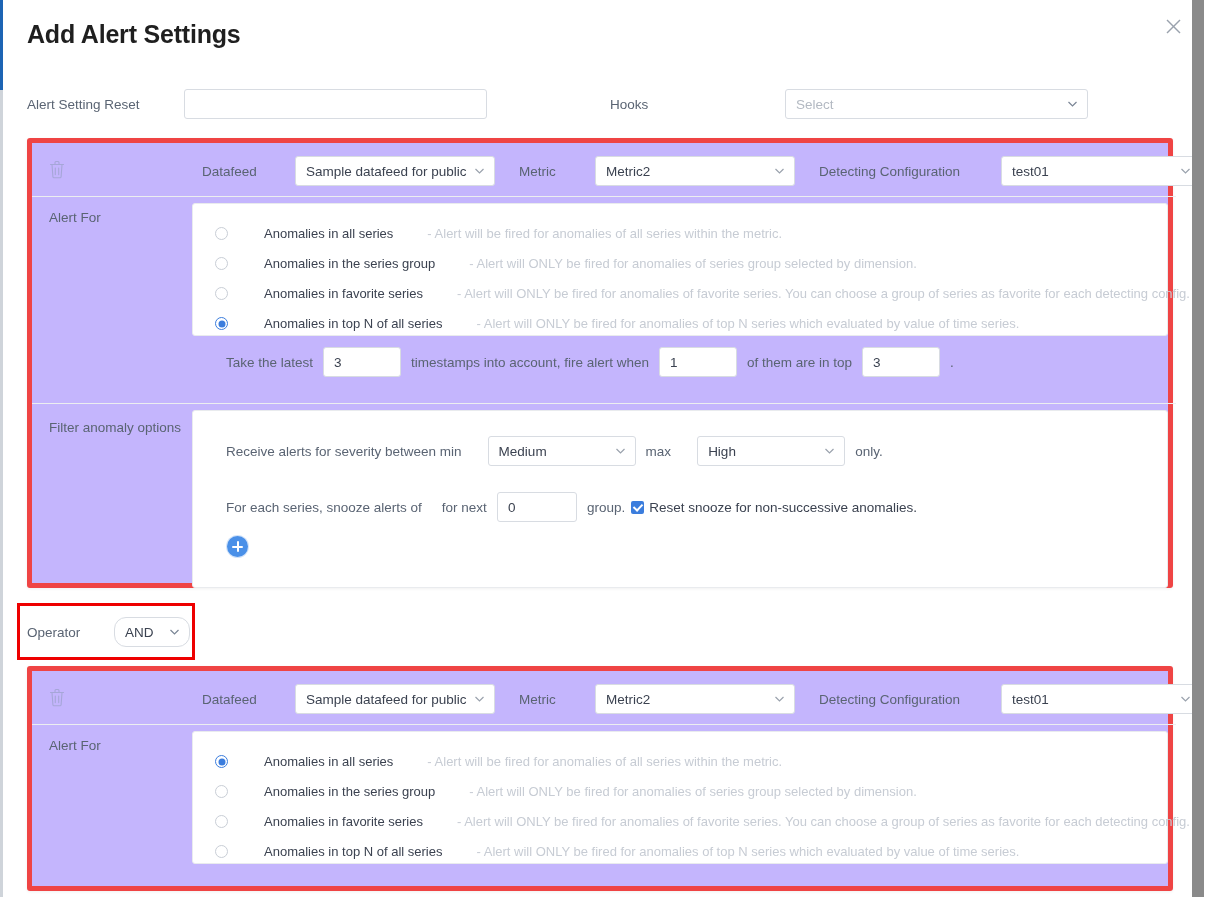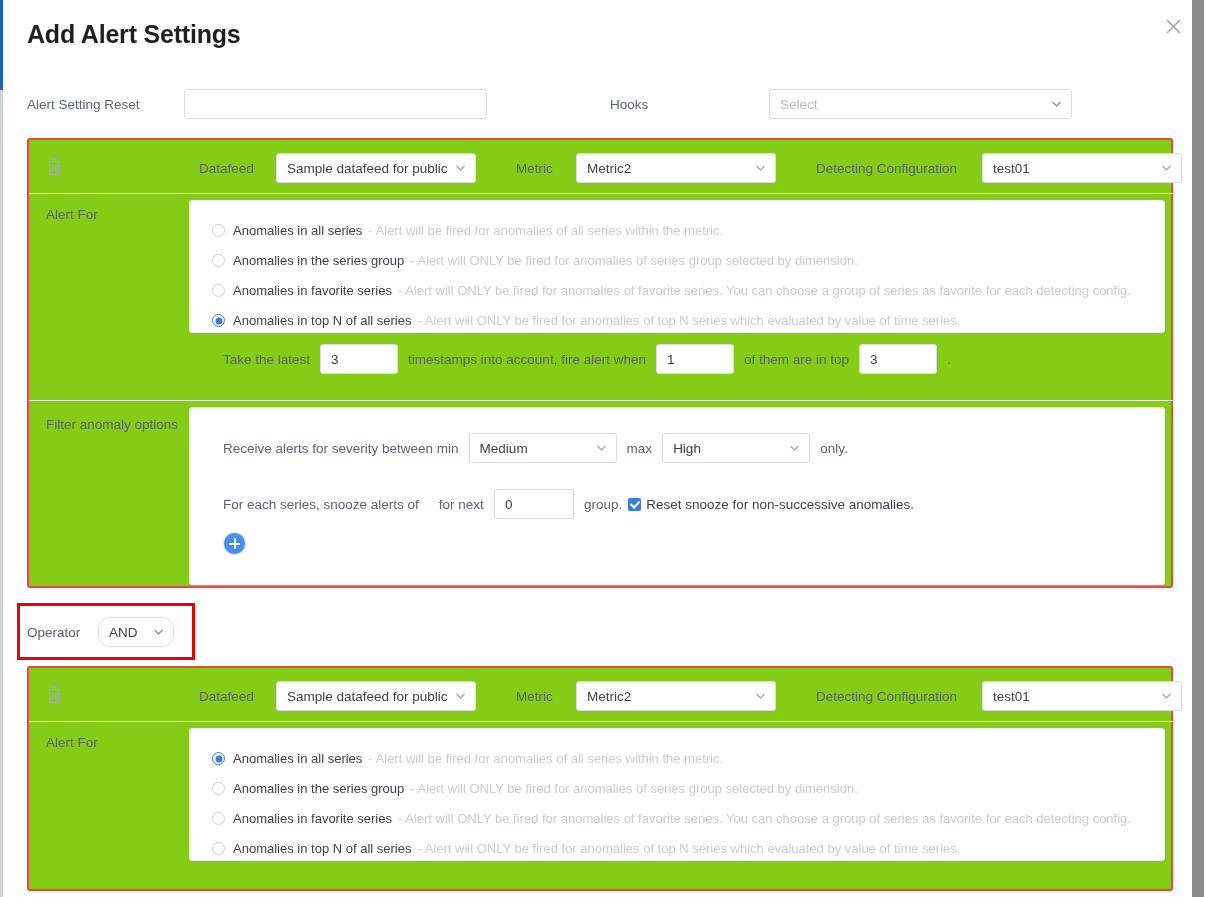--- a/index.html
+++ b/index.html
@@ -88,20 +88,21 @@
   .select-box {
     position: relative;
     border: 1px solid #d8dce2;
     border-radius: 3px;
     background: #ffffff;
     height: 30px;
     display: flex;
     align-items: center;
     padding: 8px 10px;
     cursor: pointer;
+    margin-left: 16px;
   }
   .select-box .sel-val {
     font-size: 13.5px;
     color: #3b4250;
     white-space: nowrap;
     overflow: hidden;
   }
   .select-box .sel-placeholder {
     font-size: 13.5px;
     color: #b3b9c2;
@@ -111,22 +112,22 @@
     right: 9px; top: 50%;
     transform: translateY(-50%);
     width: 11px; height: 11px;
     display: block;
   }
   .chev svg { display:block; }
 
   
   .card {
     position: absolute;
-    background: #84cc16;
-    border: 2px solid #ef4444;
+    background: #c4b5fd;
+    border: 5px solid #ef4444;
     border-radius: 3px;
     box-shadow: 0 1px 3px rgba(0,0,0,0.06);
   }
   .inner-panel {
     position: absolute;
     background: #ffffff;
     border: 1px solid #e9ebee;
     border-radius: 3px;
   }
   .divider {
@@ -134,20 +135,21 @@
     height: 1px;
     background: #eceef0;
   }
 
   
   .radio-row {
     position: absolute;
     display: flex;
     align-items: center;
     white-space: nowrap;
+    gap: 28px;
   }
   .radio {
     width: 13px; height: 13px;
     border-radius: 50%;
     border: 1px solid #c9ced6;
     background: #fff;
     display: inline-block;
     margin-right: 8px;
     flex: 0 0 auto;
     position: relative;

